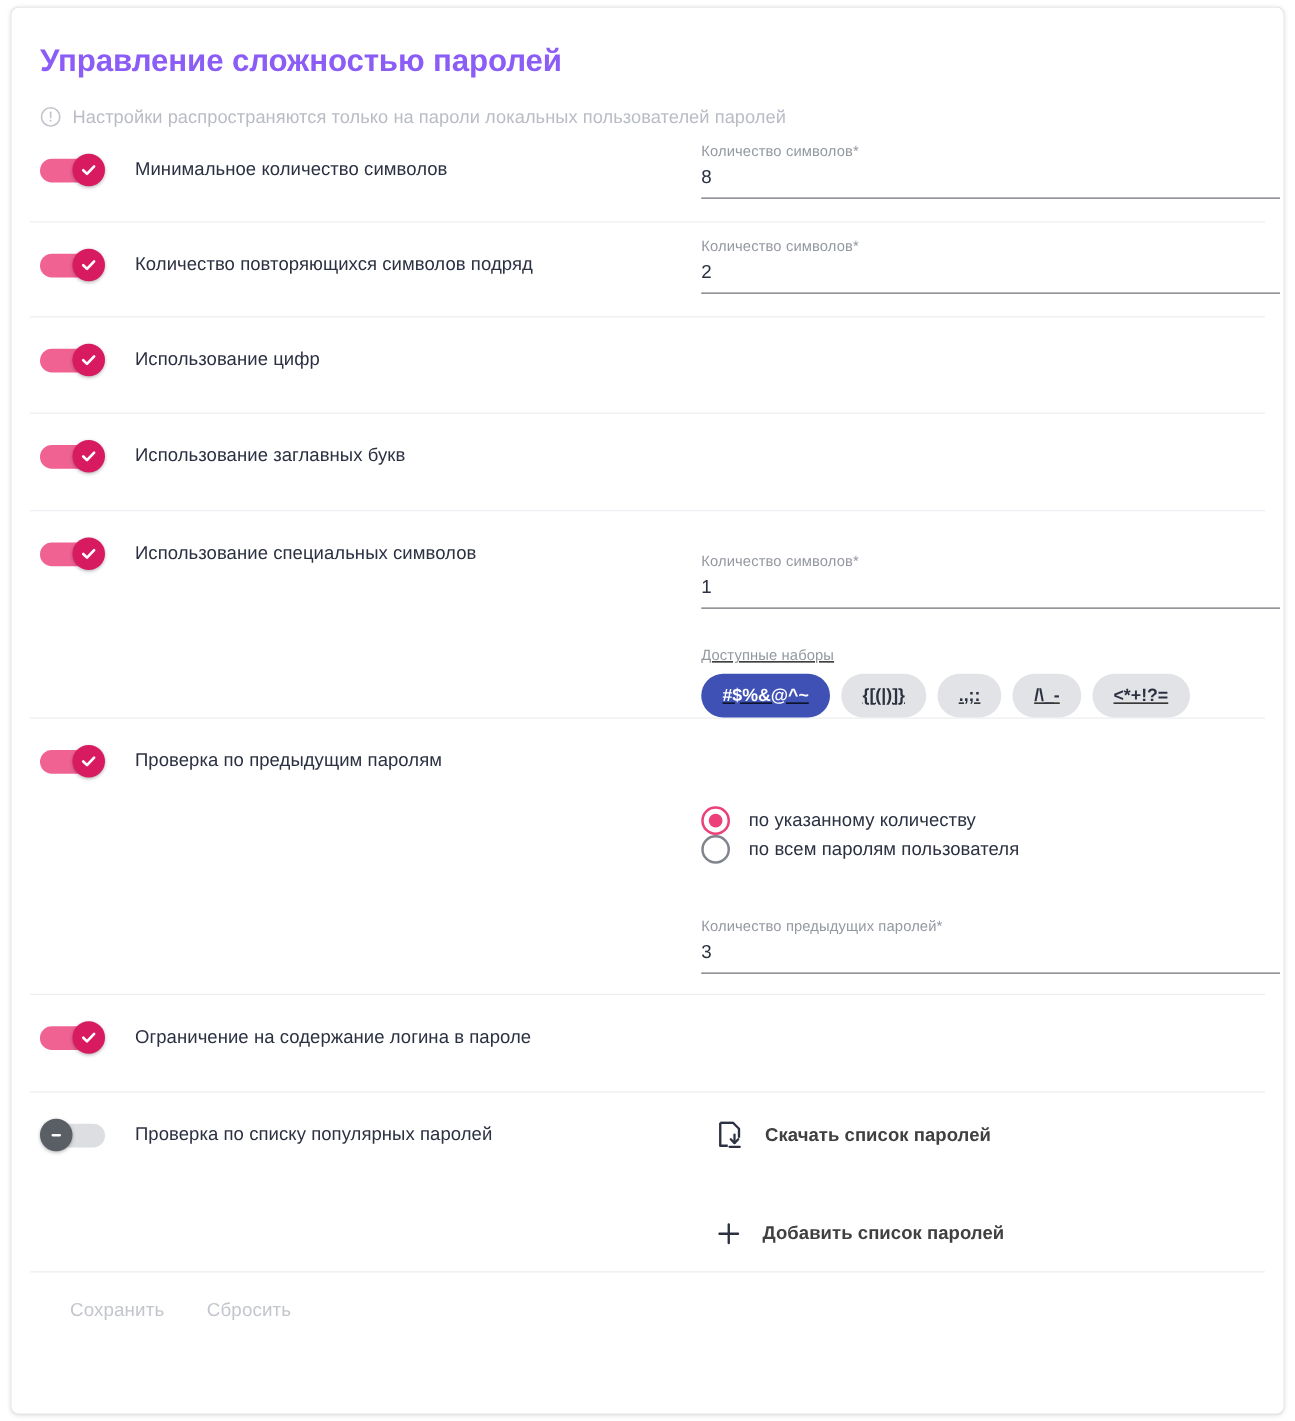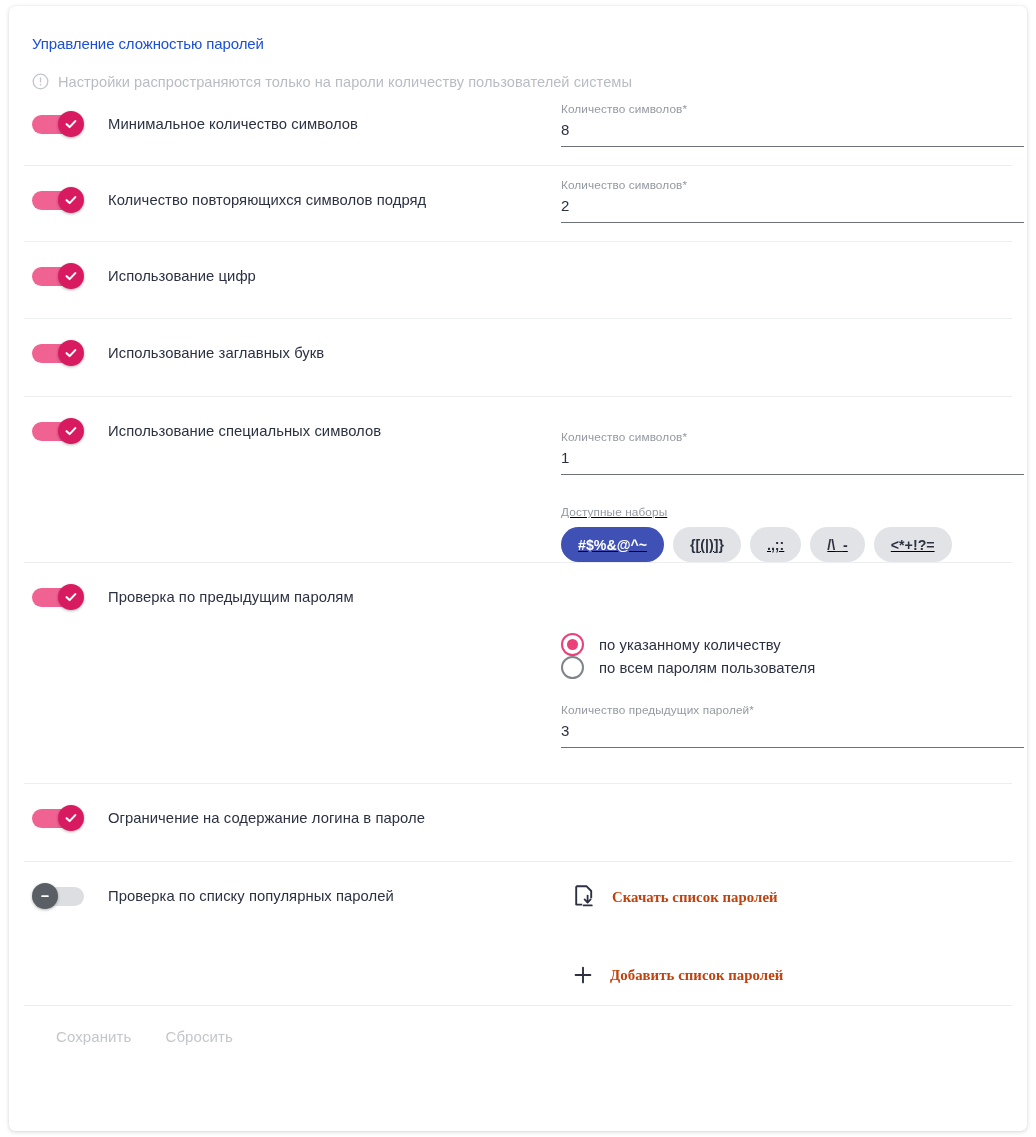--- a/index.html
+++ b/index.html
@@ -21,23 +21,23 @@
     background: #ffffff;
     border-radius: 6px;
     box-shadow: 0 1px 4px rgba(0,0,0,0.16), 0 0 1px rgba(0,0,0,0.10);
     overflow: hidden;
   }
 
   .inner { padding: 0 15px 0 15px; }
 
   
   .page-title {
-    font-size: 15px;
-    font-weight: normal;
-    color: #1d4ed8;
+    font-size: 25px;
+    font-weight: bold;
+    color: #8b5cf6;
     letter-spacing: -0.1px;
     padding: 29px 0 0 8px;
   }
   .subtitle-row {
     display: flex;
     align-items: center;
     gap: 9px;
     padding: 21px 0 0 8px;
   }
   .info-icon {
@@ -191,24 +191,23 @@
   .action {
     display: flex;
     align-items: center;
     gap: 16px;
     cursor: pointer;
     padding-left: 13px;
   }
   .action-icon { width: 22px; height: 24px; flex: 0 0 22px; display: block; }
   .action-label {
     font-size: 14.8px;
-    color: #c2410c;
+    color: #404040;
     font-weight: bold;
     letter-spacing: 0.05px;
-    font-family: Liberation Serif, serif;
   }
 
   
   .footer {
     display: flex;
     gap: 34px;
     padding: 22px 0 0 32px;
   }
   .footer-btn {
     font-size: 15px;
@@ -230,21 +229,21 @@
     <div class="page-title">Управление сложностью паролей</div>
 
     <div class="subtitle-row">
       <span class="info-icon">
         <svg viewBox="0 0 17 17" width="17" height="17">
           <circle cx="8.5" cy="8.5" r="7.3" fill="none" stroke="#c2c5cc" stroke-width="1.3"></circle>
           <rect x="7.85" y="4.2" width="1.3" height="5.4" rx="0.5" fill="#c2c5cc"></rect>
           <circle cx="8.5" cy="11.6" r="0.85" fill="#c2c5cc"></circle>
         </svg>
       </span>
-      <span class="subtitle-text">Настройки распространяются только на пароли количеству пользователей системы</span>
+      <span class="subtitle-text">Настройки распространяются только на пароли локальных пользователей паролей</span>
     </div>
 
     <div class="row" style="min-height:76px;">
       <div class="row-left">
         <span class="toggle on">
           <span class="track"></span>
           <span class="knob">
             <svg width="14" height="14" viewBox="0 0 14 14">
                 <path d="M2.6 7.2 L5.6 10.1 L11.3 4.1" fill="none" stroke="#fff" stroke-width="2.1" stroke-linecap="round" stroke-linejoin="round"></path>
               </svg>
@@ -354,21 +353,21 @@
       </div>
       <div class="row-right" style="padding-top:18px;">
         <div class="radio-row" style="margin-top:52px;">
           <span class="radio checked"></span>
           <span class="radio-label">по указанному количеству</span>
         </div>
         <div class="radio-row">
           <span class="radio"></span>
           <span class="radio-label">по всем паролям пользователя</span>
         </div>
-        <div class="field" style="margin-top:24px;">
+        <div class="field" style="margin-top:43px;">
           <div class="field-label">Количество предыдущих паролей*</div>
           <div class="field-value">3</div>
         </div>
       </div>
     </div>
 
     <div class="row" style="min-height:78px;">
       <div class="row-left">
         <span class="toggle on">
           <span class="track"></span>

